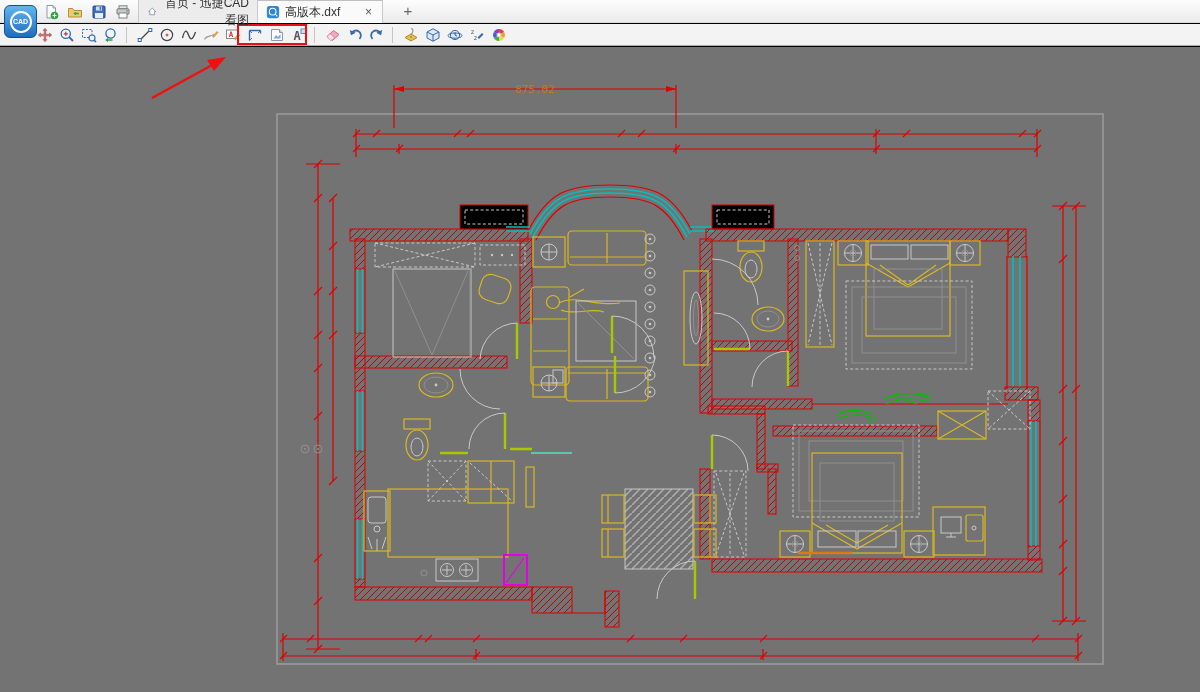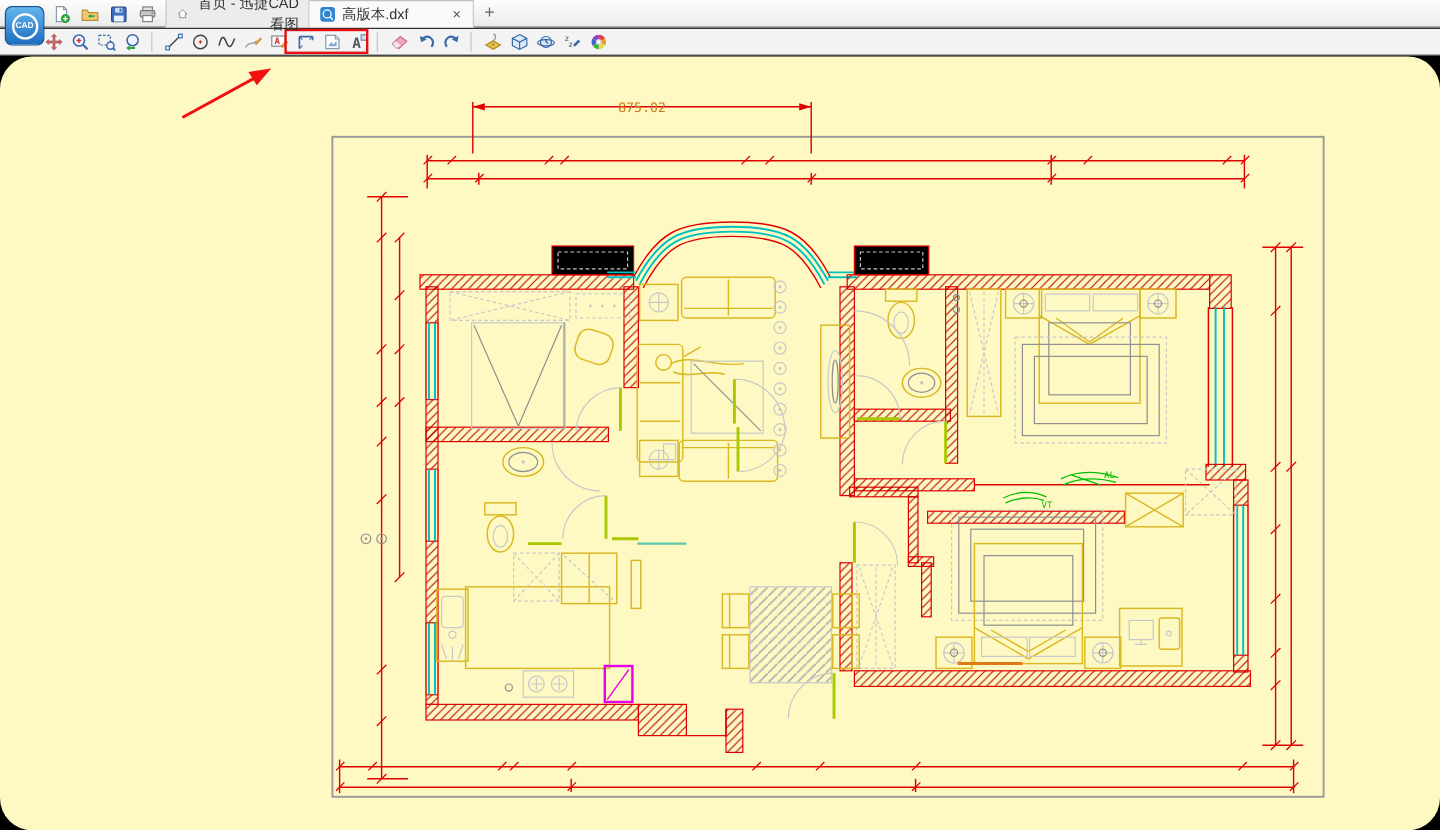--- a/index.html
+++ b/index.html
@@ -14,37 +14,37 @@
           background:linear-gradient(#64b6ee,#1d6cc0); border:1px solid #14508f; border-radius:6px;
           display:flex; align-items:center; justify-content:center; }
   .logo-ring { width:22px; height:22px; border:2px solid #fff; border-radius:50%;
                display:flex; align-items:center; justify-content:center;
                color:#fff; font-size:7px; font-weight:bold; }
   .qicons { position:absolute; left:42px; top:3px; display:flex; gap:6px; }
   .qbtn { width:18px; height:18px; display:flex; align-items:center; justify-content:center; cursor:pointer; }
   .tab { position:absolute; top:0; height:23px; display:flex; align-items:center; gap:5px;
          padding:0 8px; font-size:12px; color:#333; border-right:1px solid #c9c9c9; cursor:pointer; }
   .tab-home { left:138px; width:120px; background:#ececec; border-left:1px solid #c9c9c9;text-align:right; }
-  .tab-file { left:258px; width:137px; background:#fafafa; border-top:1px solid #bfbfbf; }
+  .tab-file { left:258px; width:125px; background:#fafafa; border-top:1px solid #bfbfbf; }
   .tab-close { margin-left:auto; color:#555; font-size:12px; line-height:1; padding:0 2px; cursor:pointer; }
   .newtab { position:absolute; left:399px; top:2px; width:18px; height:18px; color:#666;
             font-size:15px; text-align:center; line-height:18px; cursor:pointer; }
 
   
   .toolbar { position:absolute; top:24px; left:0; width:1200px; height:22px; background:#f3f3f3;
              border-bottom:1px solid #aaa; display:flex; align-items:center; padding-left:34px; z-index:2; }
   .tbtn { width:22px; height:20px; display:flex; align-items:center; justify-content:center;
           cursor:pointer; flex:0 0 auto; }
   .tsep { width:8px; height:16px; border-left:1px solid #c4c4c4; margin-left:4px; flex:0 0 auto; }
   .hibox { position:absolute; left:237px; top:0px; width:70px; height:21px;
            border:2px solid #e81010; pointer-events:none; }
   .ic { width:16px; height:16px; display:block; }
 
   
-  .canvas { position:absolute; top:47px; left:0; width:1200px; height:645px; background:#fef9c3;border-radius:27px; }
+  .canvas { position:absolute; top:47px; left:0; width:1200px; height:645px; background:#737373; }
   svg text { font-family:"DejaVu Sans Mono","Liberation Mono",monospace; }
 </style>
 </head>
 <body>
 
 <div class="window">
 
   <div class="titlebar">
     <div class="logo">
       <div class="logo-ring">CAD</div>

